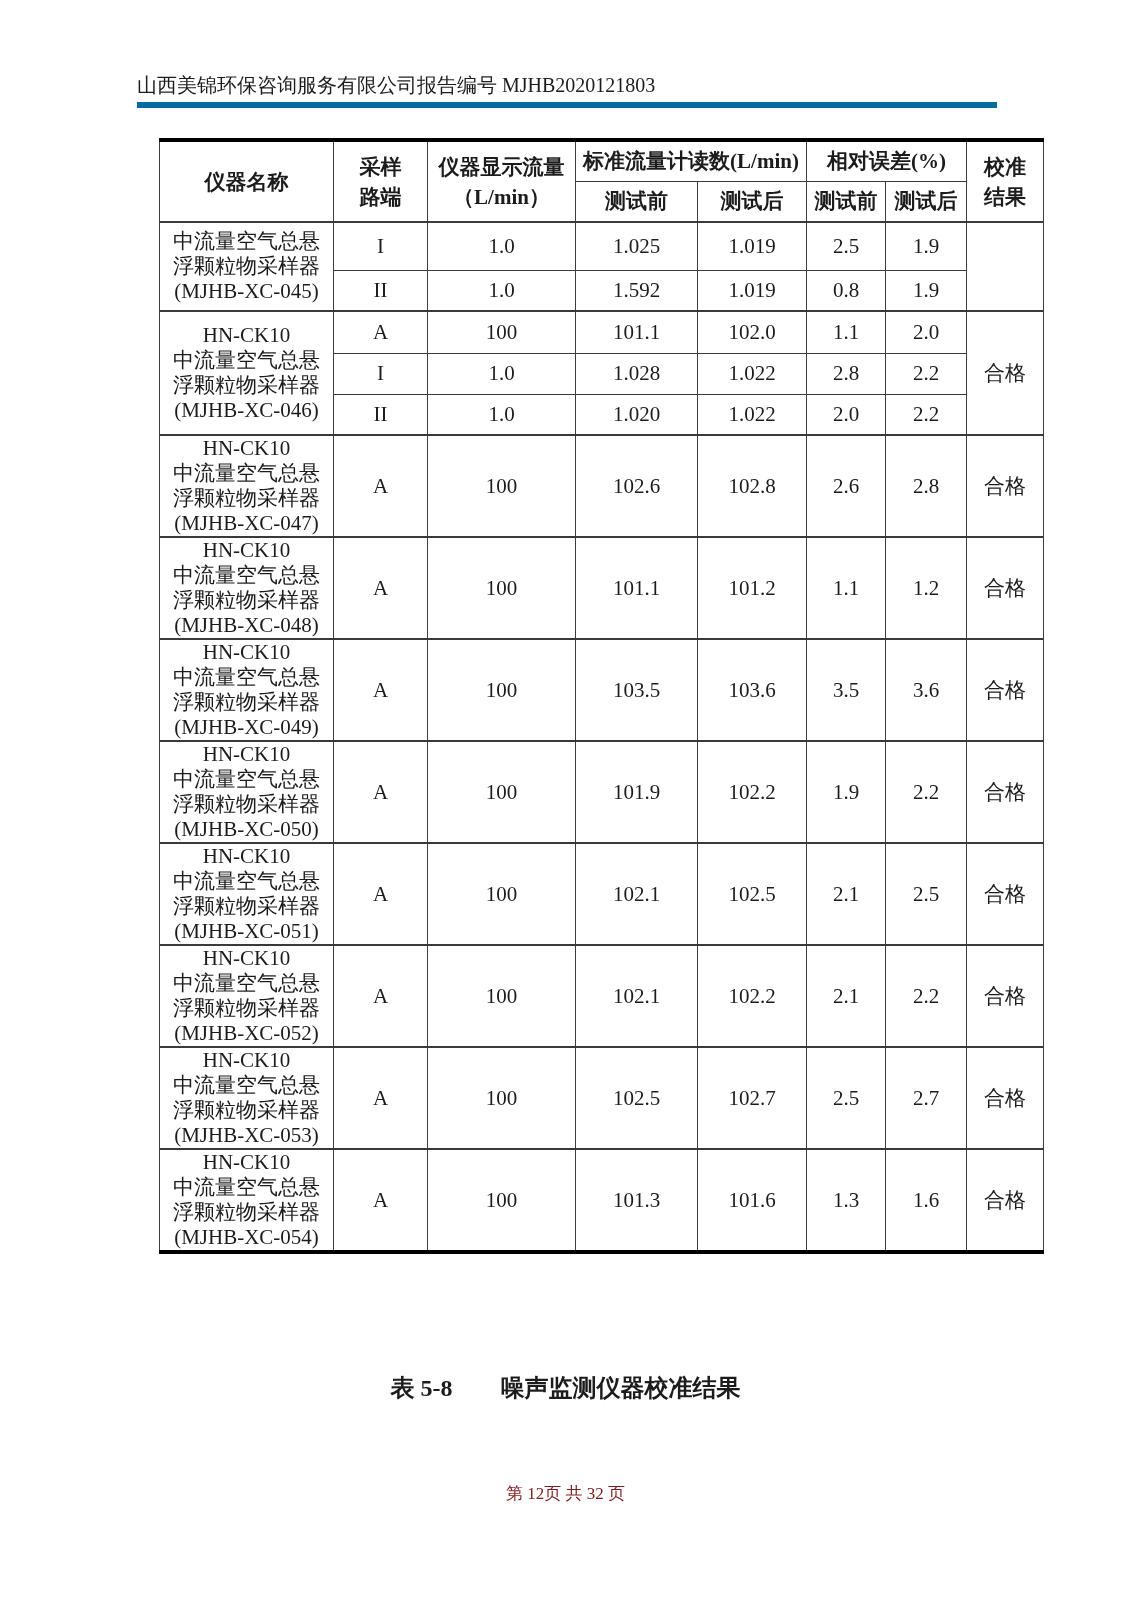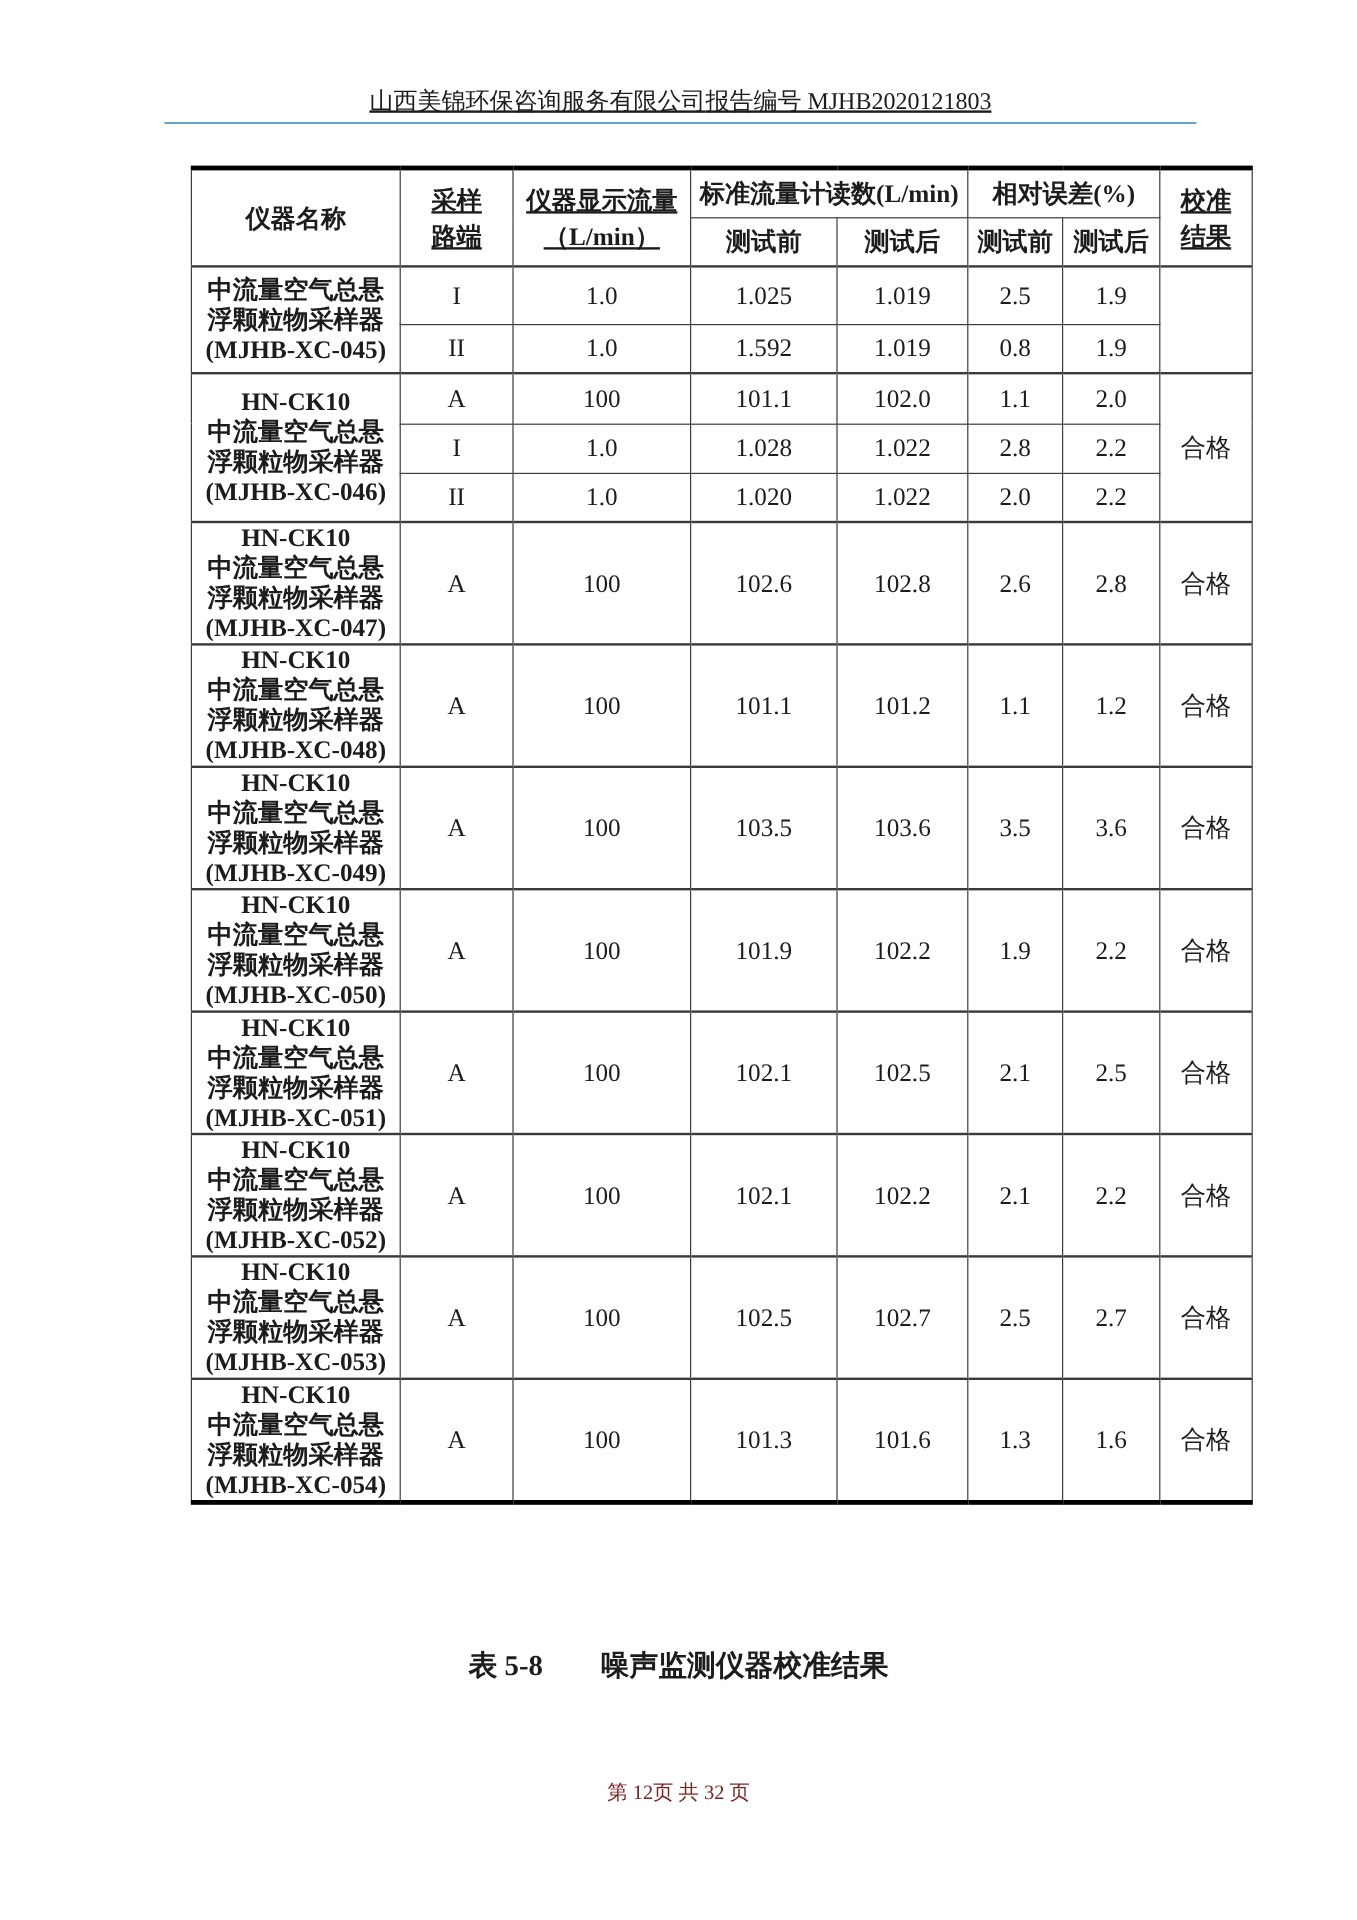--- a/index.html
+++ b/index.html
@@ -9,49 +9,48 @@
     position: relative;
     font-family: "Liberation Serif", "DejaVu Serif", serif;
     color: #1c1c1c;
     overflow: hidden;
   }
   .page-header {
     position: absolute;
     left: 137px; top: 72px;
     width: 860px;
     display: flex;
-    justify-content: center;
+    justify-content: flex-start;
     align-items: flex-end;
     font-size: 20px;
     line-height: 26px;
     padding-bottom: 4px;
-    border-bottom: 1px solid #0369a1;
-    text-decoration: underline;
+    border-bottom: 6px solid #0369a1;
   }
   table.cal-table {
     position: absolute;
     left: 123px; top: 138px;
     width: 884px;
     table-layout: fixed;
     border-collapse: collapse;
     border-bottom: 4px solid #000;
     margin-left: 36px;
   }
   .cal-table th, .cal-table td {
     border: 1.5px solid #3c3c3c;
     text-align: center;
     vertical-align: middle;
     font-size: 21px;
     padding: 0;
     overflow: hidden;
   }
   .cal-table thead tr:first-child th { border-top: 4px solid #000; }
   .cal-table th { font-weight: bold; line-height: 30px; }
-  .cal-table .pre { white-space: pre-line; text-decoration: underline; }
-  .cal-table td.name { white-space: pre-line; line-height: 25px; font-weight: bold; }
+  .cal-table .pre { white-space: pre-line; }
+  .cal-table td.name { white-space: pre-line; line-height: 25px; }
   .cal-table tr.gtop > td { border-top: 2.5px solid #3a3a3a; }
   .cal-table tr.last > td { border-bottom: 4px solid #000; }
   tr.h41 { height: 41px; }
   tr.h42 { height: 42px; }
   tr.h48 { height: 48px; }
   tr.h97 { height: 97px; }
   tr.h98 { height: 98px; }
   tr.h99 { height: 99px; }
   tr.h100 { height: 100px; }
   .caption {

